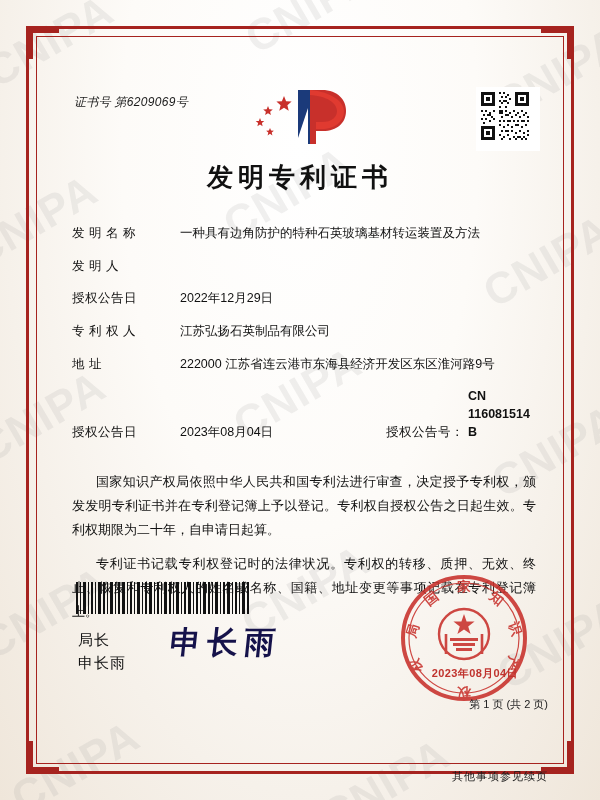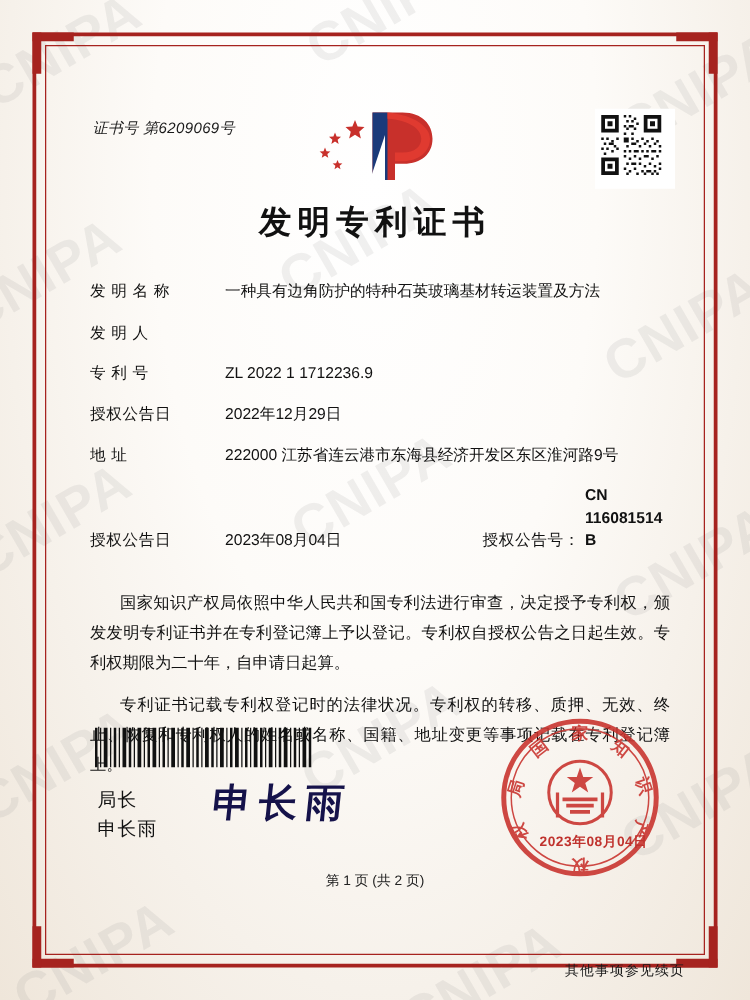--- a/index.html
+++ b/index.html
@@ -216,21 +216,21 @@
     font-size: 11px;
     color: #c0332e;
     font-weight: bold;
     letter-spacing: 0.4px;
   }
 
   .page-no {
     position: absolute;
     left: 0; right: 0;
     bottom: 36px;
-    text-align: center;
+    text-align: right;
     font-size: 11px;
     color: #222;
   }
   .footer-note {
     position: absolute;
     left: 0; right: 0;
     bottom: -36px;
     text-align: right;
     font-size: 11px;
     color: #1a1a1a;
@@ -377,26 +377,26 @@
 
     <div class="fields">
       <div class="row">
         <div class="lbl">发 明 名 称</div>
         <div class="val">一种具有边角防护的特种石英玻璃基材转运装置及方法</div>
       </div>
       <div class="row">
         <div class="lbl">发 明 人</div>
       </div>
       <div class="row">
-        <div class="lbl">专 利 号</div>
-        <div class="val">ZL 2022 1 1712236.9</div>
+        <div class="lbl">授权公告日</div>
+        <div class="val">2022年12月29日</div>
       </div>
       <div class="row">
-        <div class="lbl">授权公告日</div>
-        <div class="val">2022年12月29日</div>
+        <div class="lbl">专 利 权 人</div>
+        <div class="val">江苏弘扬石英制品有限公司</div>
       </div>
       <div class="row">
         <div class="lbl">地         址</div>
         <div class="val">222000 江苏省连云港市东海县经济开发区东区淮河路9号</div>
       </div>
       <div class="row split">
         <div class="lbl">授权公告日</div>
         <div class="val">2023年08月04日</div>
         <div class="lbl2">授权公告号：</div>
         <div class="val2">CN 116081514 B</div>

